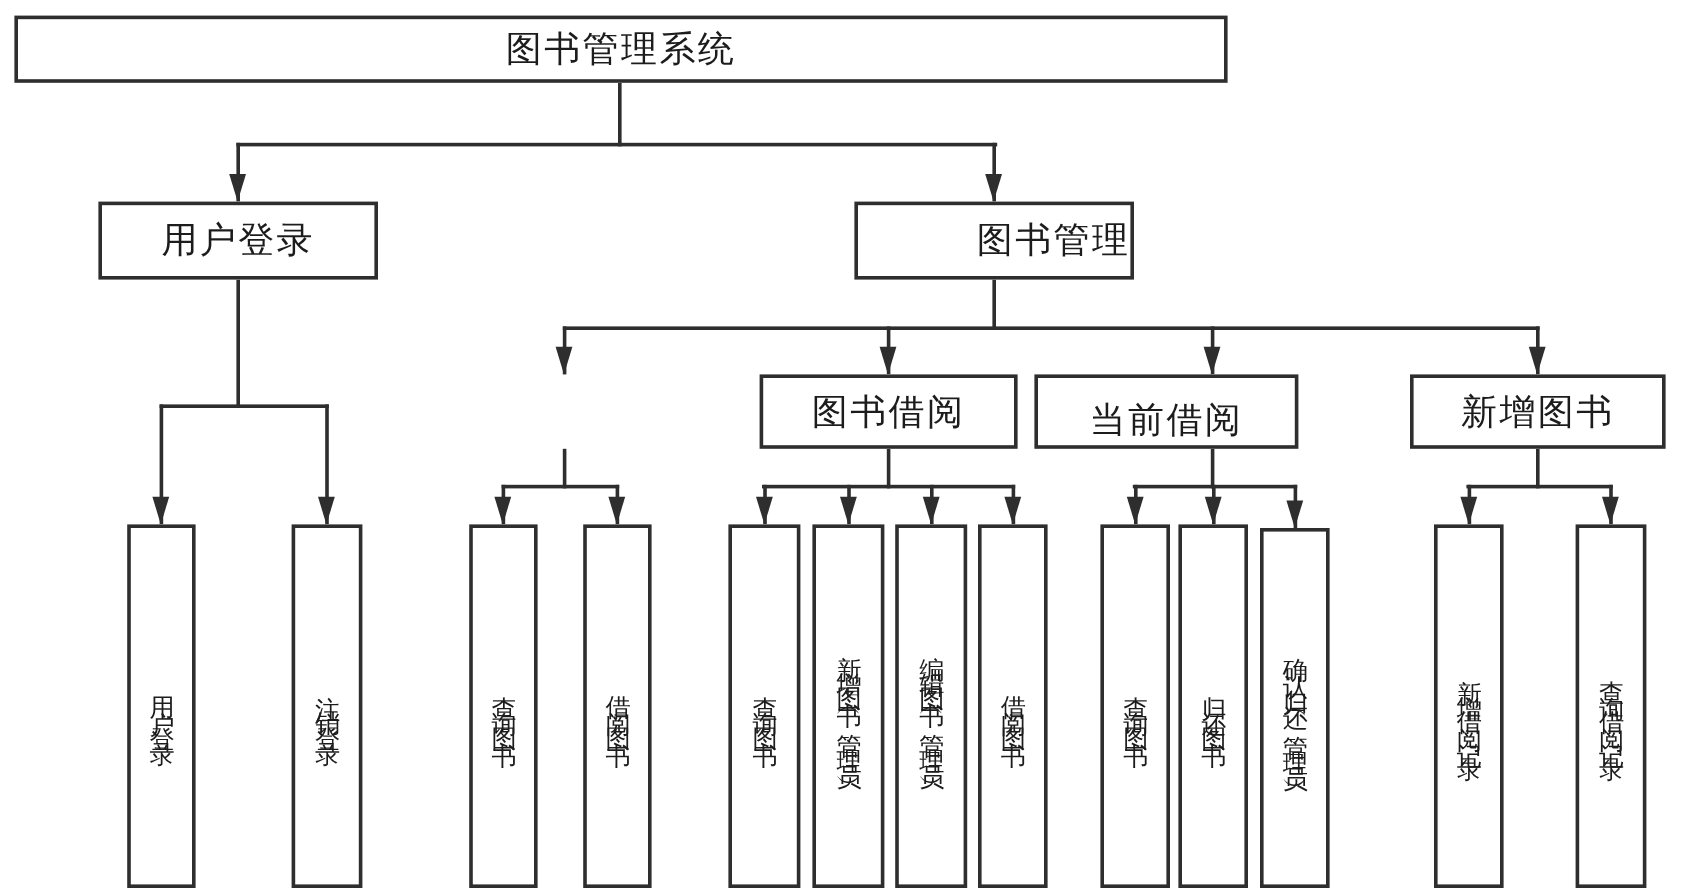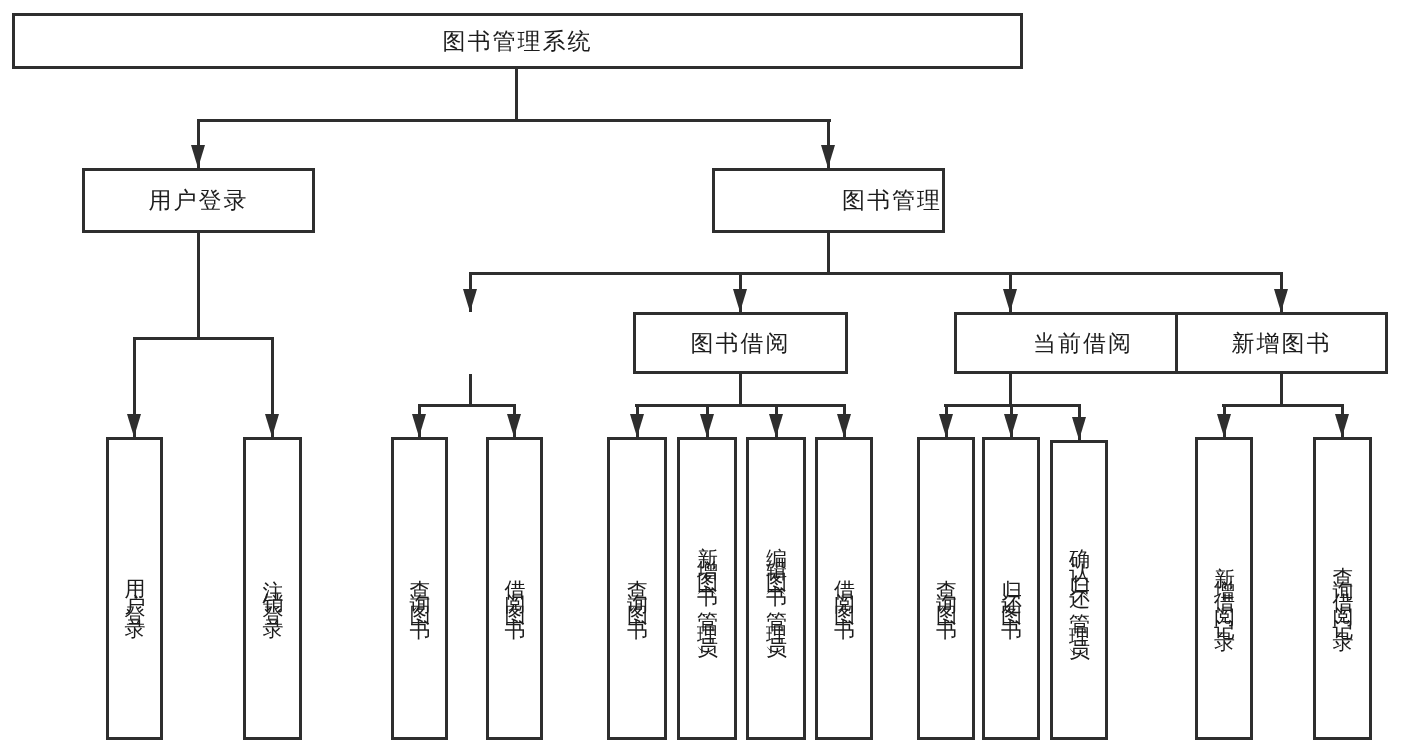--- a/index.html
+++ b/index.html
@@ -24,21 +24,21 @@
     border-top:23px solid var(--line);
   }
   .node{
     position:absolute;box-sizing:border-box;
     border:3px solid var(--line);
     background:#fff;color:var(--text);
     display:flex;align-items:center;justify-content:center;
     z-index:2;
   }
   .node.horiz span{
-    font-size:23px;letter-spacing:2px;white-space:nowrap;
+    font-size:30px;letter-spacing:2px;white-space:nowrap;
   }
   .node.vert span{
     writing-mode:vertical-rl;
     text-orientation:mixed;
     font-size:21px;letter-spacing:13px;
     line-height:1;
   }
   .watermark{
     position:absolute;right:2px;bottom:2px;
     font-size:23px;letter-spacing:1px;
@@ -108,21 +108,21 @@
     </div>
     <div class="node horiz" style="left: 82px; top: 168px; width: 233px; height: 65px;">
       <span>用户登录</span>
     </div>
     <div class="node horiz" style="left: 712px; top: 168px; width: 233px; height: 65px; justify-content: flex-end;">
       <span>图书管理</span>
     </div>
     <div class="node horiz" style="left: 633px; top: 312px; width: 215px; height: 62px;">
       <span>图书借阅</span>
     </div>
-    <div class="node horiz" style="left: 954px; top: 312px; width: 258px; height: 62px;">
+    <div class="node horiz" style="left: 862px; top: 312px; width: 220px; height: 62px; align-items: flex-end;">
       <span>当前借阅</span>
     </div>
     <div class="node horiz" style="left: 1175px; top: 312px; width: 213px; height: 62px;">
       <span>新增图书</span>
     </div>
     <div class="node vert" style="left: 106px; top: 437px; width: 57px; height: 303px;">
       <span>用户登录</span>
     </div>
     <div class="node vert" style="left: 243px; top: 437px; width: 59px; height: 303px;">
       <span>注销登录</span>

